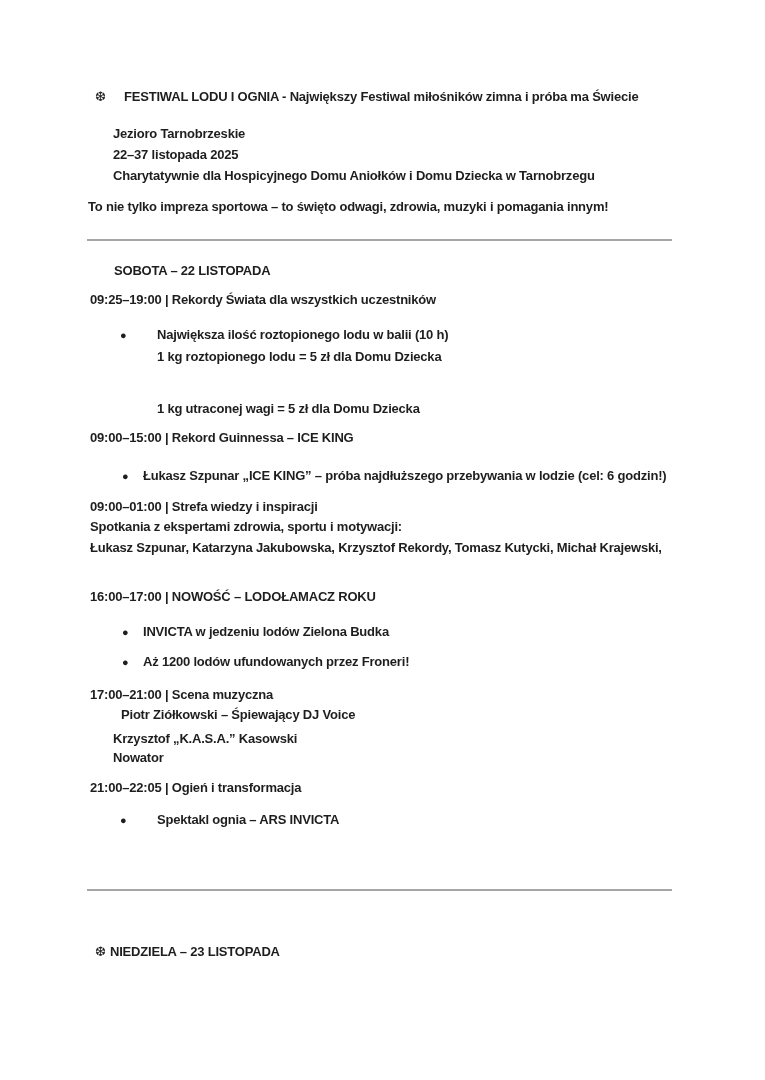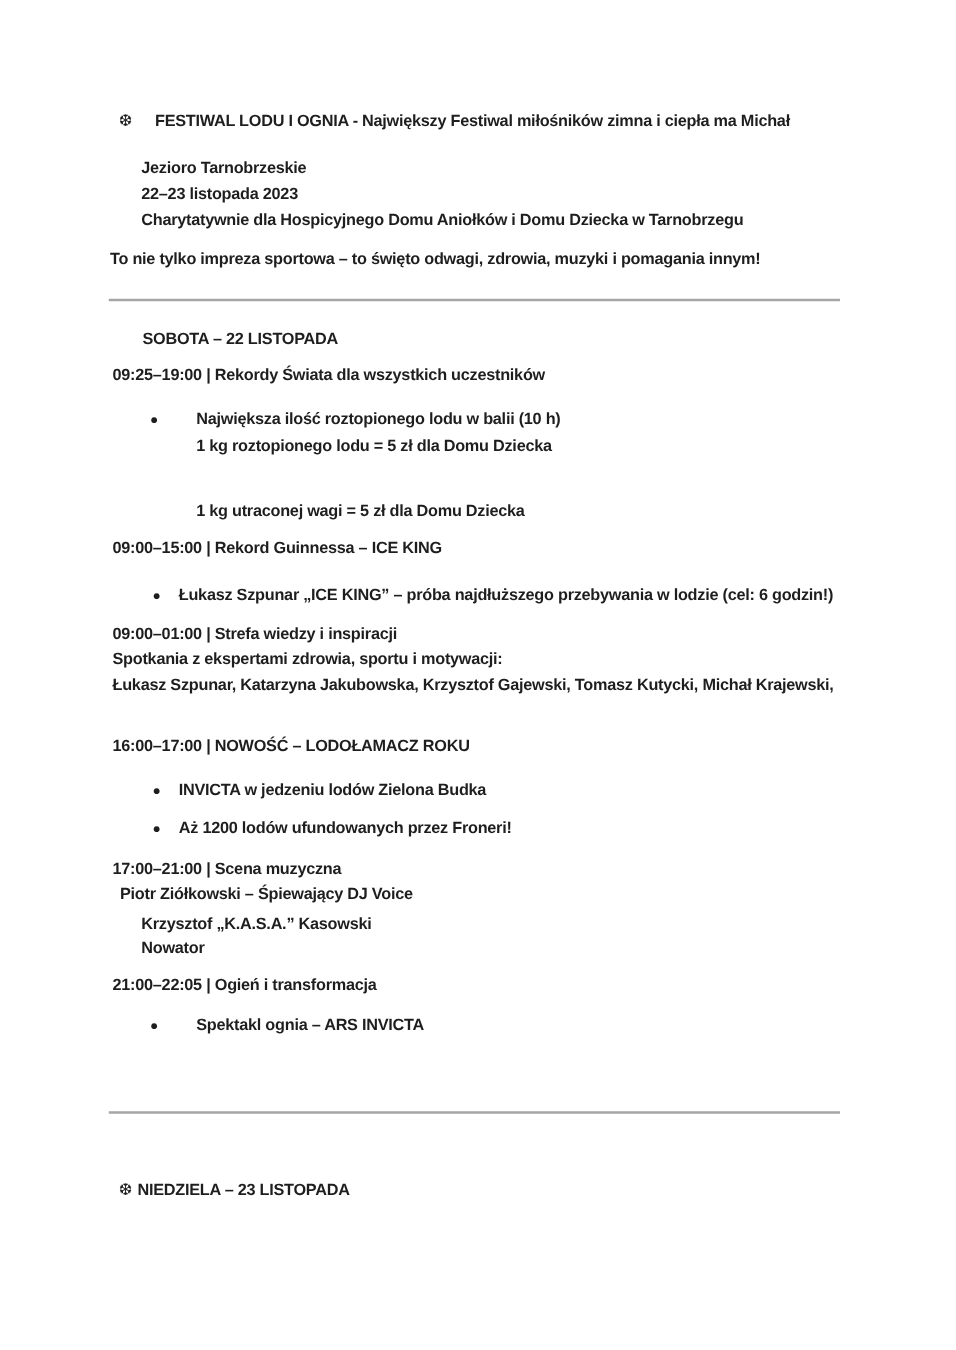--- a/index.html
+++ b/index.html
@@ -38,24 +38,24 @@
   .bw-a { width: 37px; }
   .bw-b { width: 21px; }
   .snow { font-size: 13px; }
 </style>
 </head>
 <body>
 
 <div class="page">
 
   <span class="line snow" style="left:95px;  top:86px">❆</span>
-  <span class="line" style="left:124px; top:86px">FESTIWAL LODU I OGNIA - Największy Festiwal miłośników zimna i ciepła ma Michał</span>
+  <span class="line" style="left:124px; top:86px">FESTIWAL LODU I OGNIA - Największy Festiwal miłośników zimna i próba ma Świecie</span>
 
   <span class="line" style="left:113px; top:123px">Jezioro Tarnobrzeskie</span>
-  <span class="line" style="left:113px; top:144px">22–23 listopada 2023</span>
+  <span class="line" style="left:113px; top:144px">22–37 listopada 2025</span>
   <span class="line" style="left:113px; top:165px">Charytatywnie dla Hospicyjnego Domu Aniołków i Domu Dziecka w Tarnobrzegu</span>
   <span class="line" style="left:88px;  top:196px">To nie tylko impreza sportowa – to święto odwagi, zdrowia, muzyki i pomagania innym!</span>
 
   <div class="rule" style="top:239px"></div>
 
   <span class="line" style="left:114px; top:260px">SOBOTA – 22 LISTOPADA</span>
 
   <span class="line" style="left:90px; top:289px">09:25–19:00 | Rekordy Świata dla wszystkich uczestników</span>
 
   <div class="line" style="left:120px; top:324px">
@@ -66,33 +66,33 @@
   <span class="line" style="left:157px; top:398px">1 kg utraconej wagi = 5 zł dla Domu Dziecka</span>
 
   <span class="line" style="left:90px; top:427px">09:00–15:00 | Rekord Guinnessa – ICE KING</span>
 
   <div class="line" style="left:122px; top:465px">
     <span class="bullet bw-b">●</span><span>Łukasz Szpunar „ICE KING” – próba najdłuższego przebywania w lodzie (cel: 6 godzin!)</span>
   </div>
 
   <span class="line" style="left:90px; top:496px">09:00–01:00 | Strefa wiedzy i inspiracji</span>
   <span class="line" style="left:90px; top:516px">Spotkania z ekspertami zdrowia, sportu i motywacji:</span>
-  <span class="line" style="left:90px; top:537px">Łukasz Szpunar, Katarzyna Jakubowska, Krzysztof Gajewski, Tomasz Kutycki, Michał Krajewski,</span>
+  <span class="line" style="left:90px; top:537px">Łukasz Szpunar, Katarzyna Jakubowska, Krzysztof Rekordy, Tomasz Kutycki, Michał Krajewski,</span>
 
   <span class="line" style="left:90px; top:586px">16:00–17:00 | NOWOŚĆ – LODOŁAMACZ ROKU</span>
 
   <div class="line" style="left:122px; top:621px">
     <span class="bullet bw-b">●</span><span>INVICTA w jedzeniu lodów Zielona Budka</span>
   </div>
   <div class="line" style="left:122px; top:651px">
     <span class="bullet bw-b">●</span><span>Aż 1200 lodów ufundowanych przez Froneri!</span>
   </div>
 
   <span class="line" style="left:90px;  top:684px">17:00–21:00 | Scena muzyczna</span>
-  <span class="line" style="left:96px; top:704px">Piotr Ziółkowski – Śpiewający DJ Voice</span>
+  <span class="line" style="left:121px; top:704px">Piotr Ziółkowski – Śpiewający DJ Voice</span>
   <span class="line" style="left:113px; top:728px">Krzysztof „K.A.S.A.” Kasowski</span>
   <span class="line" style="left:113px; top:747px">Nowator</span>
 
   <span class="line" style="left:90px; top:777px">21:00–22:05 | Ogień i transformacja</span>
 
   <div class="line" style="left:120px; top:809px">
     <span class="bullet bw-a">●</span><span>Spektakl ognia – ARS INVICTA</span>
   </div>
 
   <div class="rule" style="top:889px"></div>

